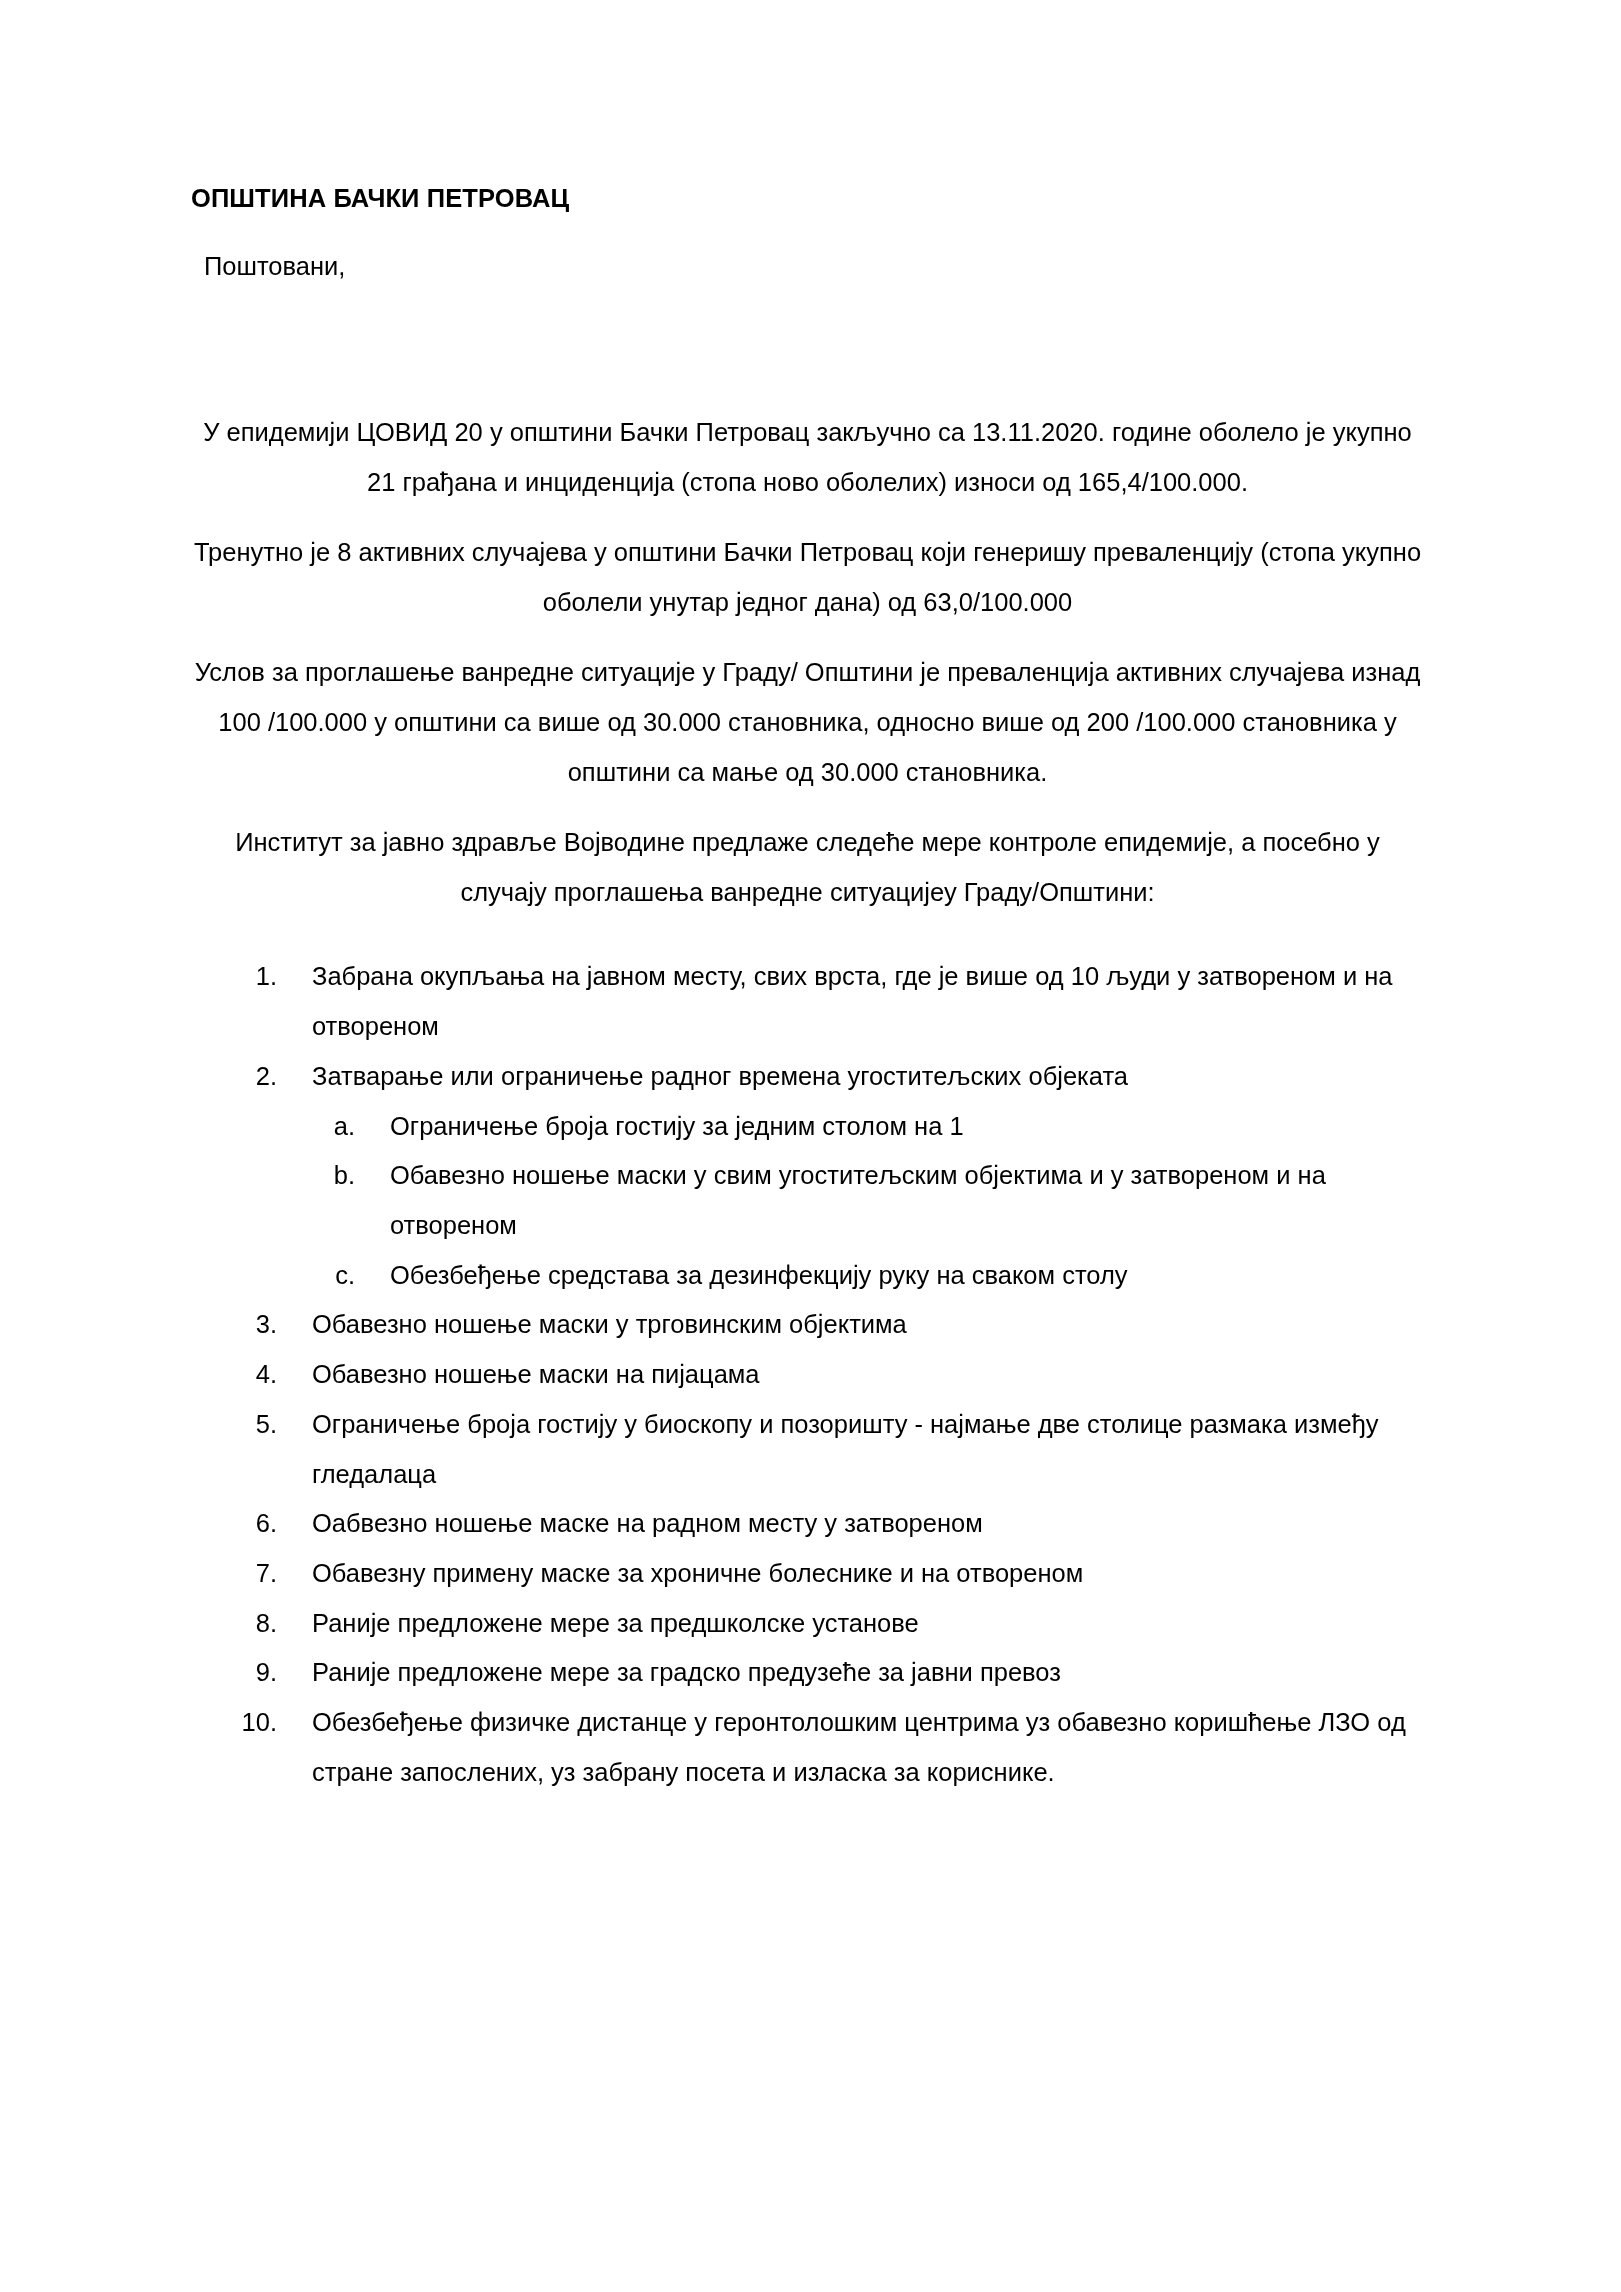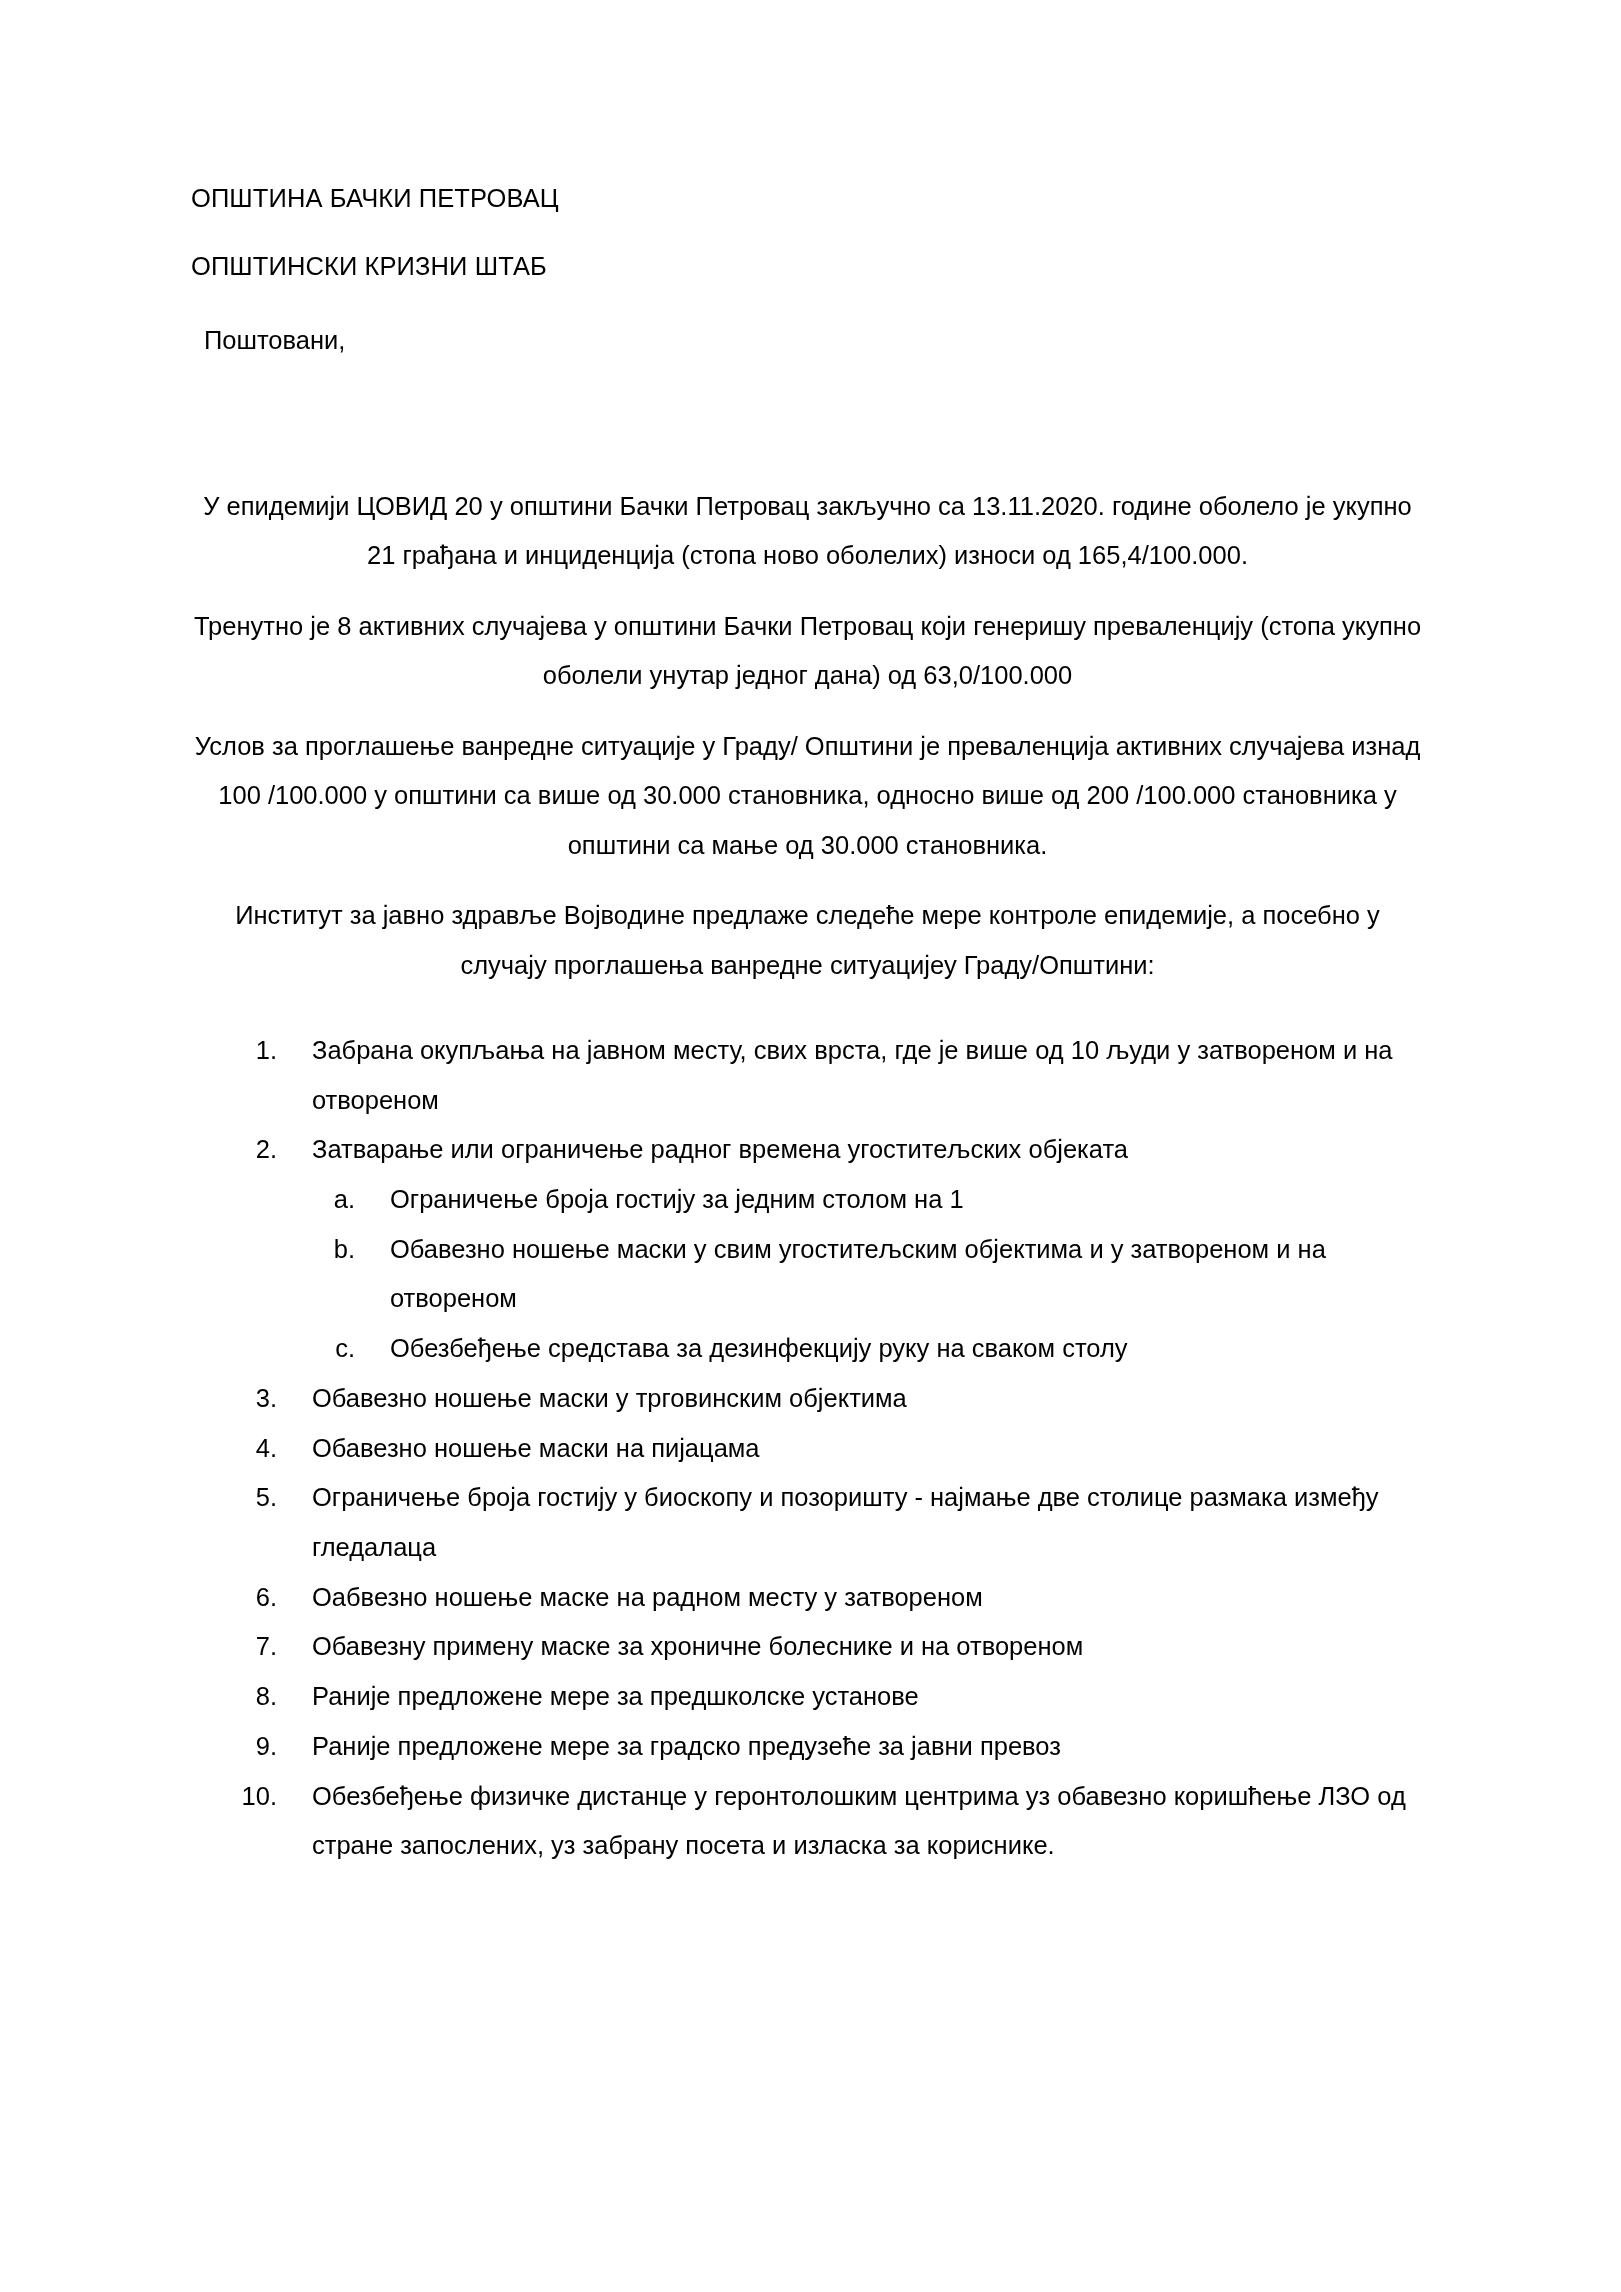--- a/index.html
+++ b/index.html
@@ -24,21 +24,21 @@
     padding: 181px 196px 0 191px;
   }
 
   .doc-body {
     width: 1233px;
   }
 
   
   .heading {
     font-size: 25.5px;
-    font-weight: normal;
+    font-weight: bold;
     line-height: 1.35;
     letter-spacing: 0.1px;
     margin: 0 0 34px 0;
   }
   .heading.second {
     margin-bottom: 39px;
   }
 
   
   .meta-line {
@@ -116,21 +116,20 @@
   }
 </style>
 </head>
 <body>
 
 <div class="page">
   <div class="doc-body">
 
     <div class="heading">ОПШТИНА БАЧКИ ПЕТРОВАЦ</div>
 
-    <div class="heading second">ОПШТИНСКИ КРИЗНИ ШТАБ</div>
 
 
     <div class="salutation">Поштовани,</div>
 
     <p class="para">У епидемији ЦОВИД 20 у општини Бачки Петровац закључно са 13.11.2020. године оболело је укупно 21 грађана и инциденција (стопа ново оболелих) износи од 165,4/100.000.</p>
 
     <p class="para">Тренутно је 8 активних случајева у општини Бачки Петровац  који генеришу преваленцију (стопа укупно оболели унутар једног дана) од 63,0/100.000</p>
 
     <p class="para">Услов за проглашење ванредне ситуације у Граду/ Општини је преваленција активних случајева изнад 100 /100.000 у општини са више од 30.000 становника, односно више од 200 /100.000 становника у општини са мање од 30.000 становника.</p>
 

